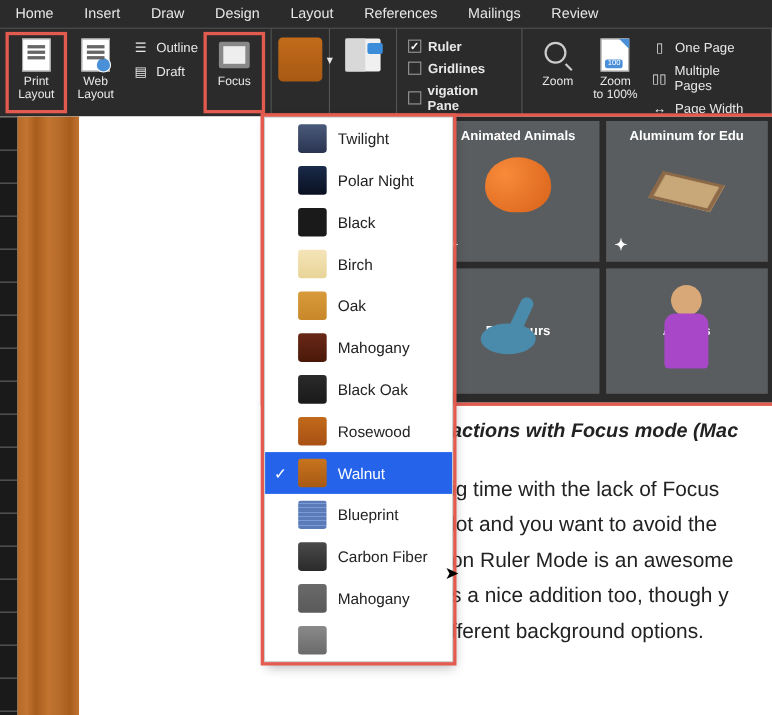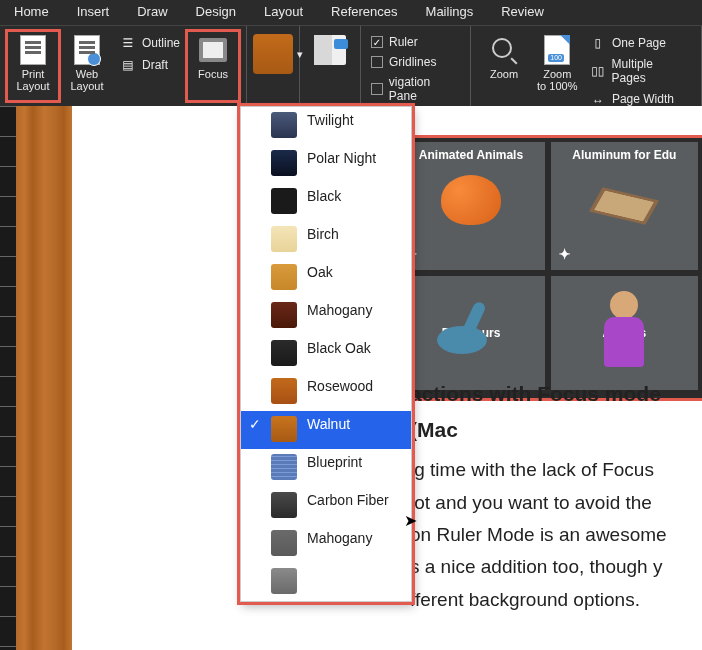--- a/index.html
+++ b/index.html
@@ -27,46 +27,46 @@
 .highlight-red { outline: 3px solid #e35a4f; outline-offset: -2px; }
 
 
 .wood-swatch { width: 40px; height: 40px; border-radius: 4px; background: linear-gradient(#c26a1a,#a85a14); cursor: pointer; position: relative; }
 .wood-swatch .caret { position: absolute; right: -18px; top: 14px; width: 14px; height: 14px; }
 
 .book-icon { width: 36px; height: 30px; background: #f0f0f0; position: relative; border-radius: 2px; }
 .book-icon::before { content: ""; position: absolute; left: 0; top: 0; width: 18px; height: 30px; background: #d8d8d8; }
 .book-icon .blue-mark { position: absolute; right: -2px; top: 4px; width: 14px; height: 10px; background: #3b8dd9; border-radius: 2px; }
 
-.chk-row { display: flex; align-items: center; gap: 6px; font-size: 12px; padding: 1px 0; }
+.chk-row { display: flex; align-items: center; gap: 6px; font-size: 12px; padding: 1px 0; font-weight: bold; }
 .chk { width: 12px; height: 12px; border: 1px solid #999; display: inline-flex; align-items: center; justify-content: center; font-size: 10px; color: #fff; }
 .chk.checked::after { content: "✓"; }
 
 .zoom-icon { width: 28px; height: 28px; position: relative; }
 .zoom-icon .lens { width: 20px; height: 20px; border: 2px solid #ccc; border-radius: 50%; position: absolute; left: 2px; top: 2px; }
 .zoom-icon .handle { width: 8px; height: 2px; background: #ccc; position: absolute; right: 0; bottom: 2px; transform: rotate(45deg); }
 .zoom-doc { width: 26px; height: 30px; background: #fff; border: 1px solid #aaa; position: relative; }
 .zoom-doc .corner { position: absolute; top: -1px; right: -1px; width: 10px; height: 10px; background: #4a90d9; clip-path: polygon(0 0, 100% 0, 100% 100%); }
 .zoom-doc::after { content: "100"; position: absolute; bottom: 2px; left: 3px; font-size: 7px; color: #fff; background: #4a90d9; padding: 0 2px; border-radius: 2px; }
 
 
 .doc-area { position: absolute; top: 106px; bottom: 0; left: 0; right: 0; background: #fff; }
 .ruler { position: absolute; left: 0; top: 0; bottom: 0; width: 16px; background: #1a1a1a; }
 .ruler .tick { position: absolute; left: 0; width: 100%; border-top: 1px solid #666; font-size: 8px; color: #999; }
 .wood-bg { position: absolute; left: 16px; top: 0; bottom: 0; width: 56px; background: linear-gradient(90deg, #b56a2a 0%, #c27430 15%, #a85d1e 30%, #c27430 50%, #b56a2a 70%, #a85d1e 85%, #c27430 100%); }
 .page { position: absolute; left: 72px; top: 0; bottom: 0; right: 0; background: #fff; }
 
 
-.gallery { position: absolute; left: 240px; top: 0; right: 0; height: 260px; display: grid; grid-template-columns: 1fr 1fr 1fr; gap: 6px; padding: 4px 4px 8px 4px; background: #2b2b2b; outline: 3px solid #e35a4f; margin-top: 32px; }
+.gallery { position: absolute; left: 240px; top: 0; right: 0; height: 260px; display: grid; grid-template-columns: 1fr 1fr 1fr; gap: 6px; padding: 4px 4px 8px 4px; background: #2b2b2b; outline: 3px solid #e35a4f; }
 .tile { background: #5a5d5f; position: relative; color: #fff; font-size: 12px; font-weight: 600; display: flex; align-items: flex-start; justify-content: center; padding-top: 6px; overflow: hidden; }
 .tile .badge { position: absolute; left: 8px; bottom: 8px; font-size: 14px; }
 
 
 .focus-menu { position: absolute; left: 240px; top: 0; width: 172px; background: #fff; border: 1px solid #ccc; outline: 3px solid #e35a4f; box-shadow: 2px 4px 10px rgba(0,0,0,0.3); z-index: 10; }
-.menu-item { display: flex; gap: 10px; padding: 5px 10px 5px 30px; font-size: 14px; color: #222; cursor: pointer; position: relative; height: 38px; }
+.menu-item { display: flex; align-items: center; gap: 10px; padding: 5px 10px 5px 30px; font-size: 14px; color: #222; cursor: pointer; position: relative; height: 38px; }
 .menu-item.selected { background: #2563eb; color: #fff; }
 .menu-item .check { position: absolute; left: 8px; font-size: 14px; }
 .swatch { width: 26px; height: 26px; border-radius: 3px; flex-shrink: 0; }
 
 
 .sw-twilight { background: linear-gradient(#4a5a7a,#2a3450); }
 .sw-polar { background: linear-gradient(#1a2a4a,#0a1020); }
 .sw-black { background: #1a1a1a; }
 .sw-birch { background: linear-gradient(#f5e4b8,#e8d498); }
 .sw-oak { background: linear-gradient(#d89a3a,#c8882a); }
@@ -76,21 +76,21 @@
 .sw-walnut { background: linear-gradient(#c8741e,#a85a14); }
 .sw-leather { background: linear-gradient(#3a3a3a,#2a2a2a); }
 .sw-blueprint { background: linear-gradient(#6a8ac8,#5a7ab8); background-image: repeating-linear-gradient(0deg,#5a7ab8 0 3px,#7a9ad8 3px 4px), repeating-linear-gradient(90deg,transparent 0 3px,rgba(255,255,255,.2) 3px 4px); }
 .sw-carbon { background: linear-gradient(#4a4a4a,#2a2a2a); }
 .sw-graphite { background: linear-gradient(#6a6a6a,#5a5a5a); }
 .sw-aluminum { background: linear-gradient(#c8c8c8,#b8b8b8); }
 .sw-titanium { background: linear-gradient(#8a8a8a,#6a6a6a); }
 
 
 .body-text { position: absolute; left: 410px; top: 270px; right: 4px; font-size: 19px; line-height: 1.7; color: #222; }
-.body-text h3 { font-size: 21px; font-weight: 700; margin-bottom: 7px; }
+.body-text h3 { font-size: 18px; font-weight: 700; margin-bottom: 23px; font-style: italic; }
 
 .cursor { position: absolute; left: 404px; top: 405px; font-size: 16px; z-index: 20; color: #000; }
 </style>
 </head>
 <body>
 
 <div class="ribbon-tabs">
   <div class="ribbon-tab">Home</div>
   <div class="ribbon-tab">Insert</div>
   <div class="ribbon-tab">Draw</div>

